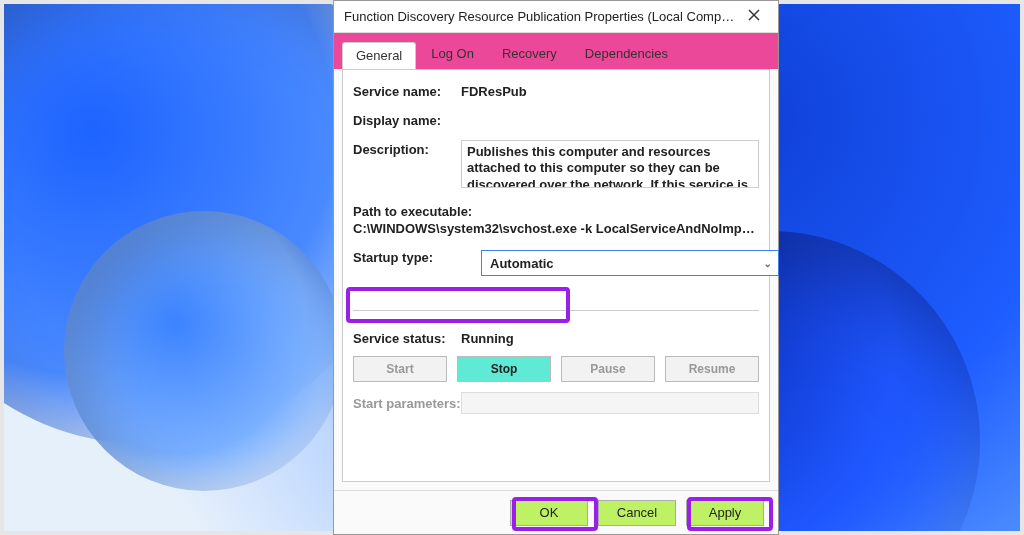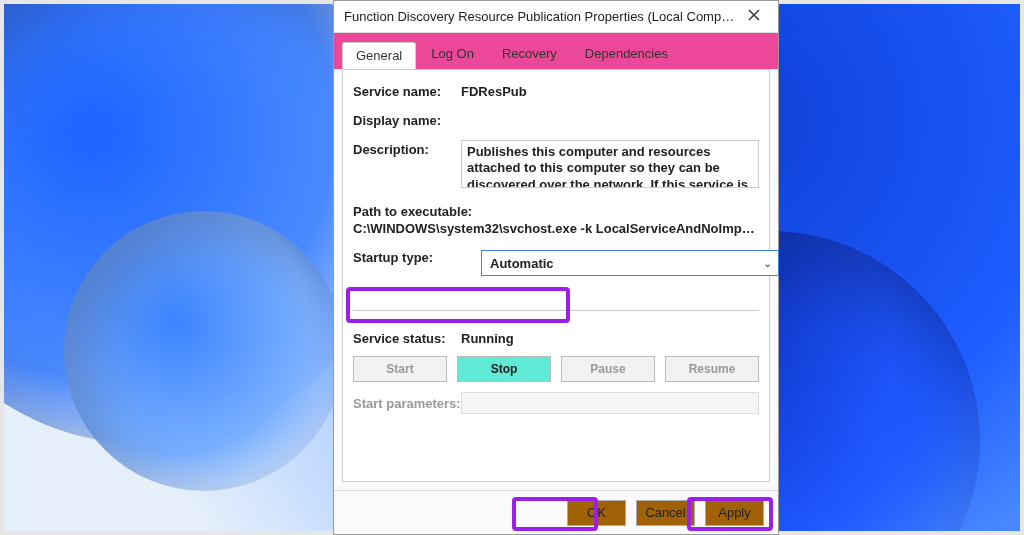--- a/index.html
+++ b/index.html
@@ -72,21 +72,21 @@
   .btn-row { display:flex; gap: 10px; margin-bottom: 10px; }
   .btn-row .sbtn { flex:1; height: 26px; border: 1px solid #bbb; background:#5eead4; font-size:12px; display:flex;align-items:center;justify-content:center; }
   .btn-row .sbtn.disabled { color:#999; background:#f2f2f2; }
 
   .hint { font-size:13px; line-height:1.3; margin-bottom: 12px; }
   .params-row { display:flex; align-items:center; }
   .params-row .label { width: 108px; color:#999; }
   .params-row .inp { flex:1; height: 22px; border:1px solid #ddd; background:#f5f5f5; }
 
   .footer { height: 44px; display:flex; align-items:center; justify-content:flex-end; gap:10px; padding: 0 14px; border-top: 1px solid #ddd; background:#fafafa; }
-  .footer .fbtn { width: 59px; height: 26px; border:1px solid #aaa; background:#a16207; font-size:13px; display:flex;align-items:center;justify-content:center; }
+  .footer .fbtn { width: 78px; height: 26px; border:1px solid #aaa; background:#bef264; font-size:13px; display:flex;align-items:center;justify-content:center; }
 
   .hl { position:absolute; border: 4px solid #9b1fe8; border-radius:4px; pointer-events:none; }
   .hl-startup { left: 346px; top: 287px; width: 224px; height: 36px; }
   .hl-ok     { left: 512px; top: 497px; width: 86px; height: 34px; }
   .hl-apply  { left: 687px; top: 497px; width: 86px; height: 34px; }
 </style>
 </head>
 <body>
 
 <div class="wallpaper">

